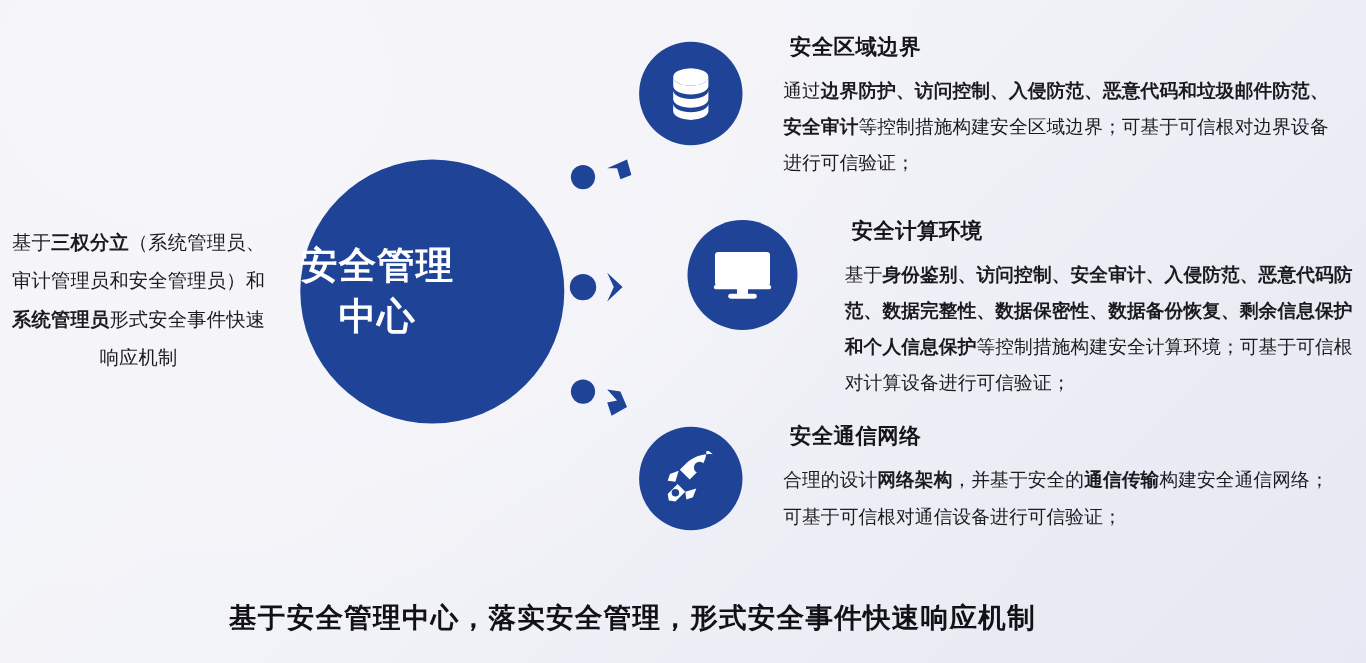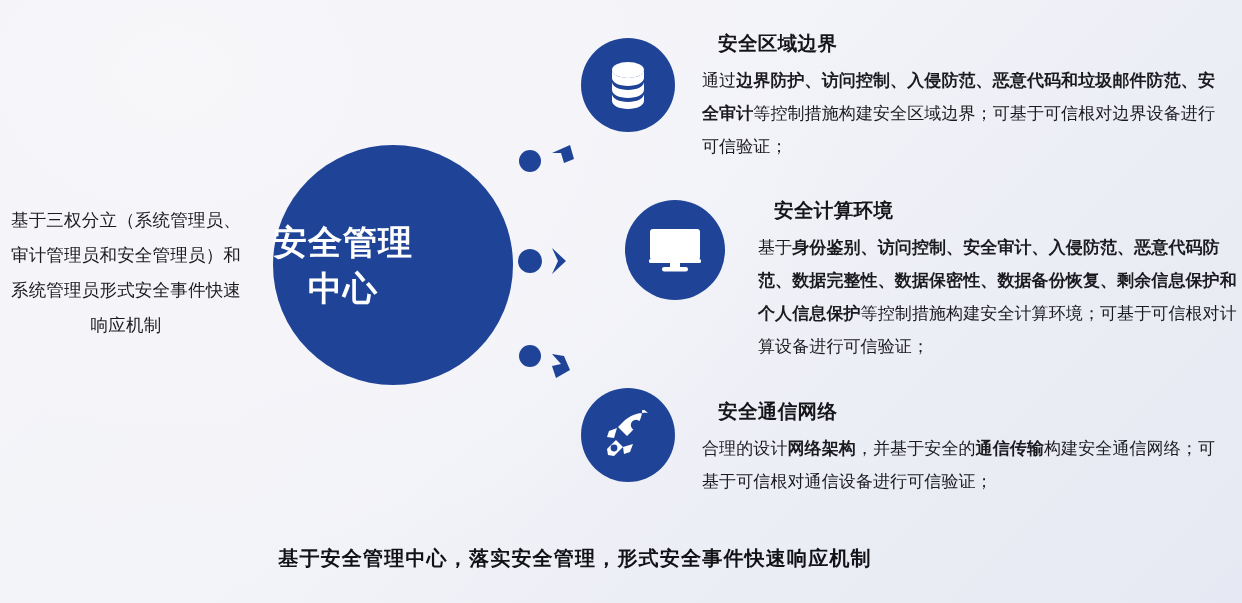--- a/index.html
+++ b/index.html
@@ -29,21 +29,21 @@
     position: absolute;
     left: 8px;
     top: 203px;
     width: 236px;
     text-align: center;
     font-size: 17.5px;
     line-height: 35px;
     color: #1b1b1f;
     letter-spacing: 0.2px;
   }
-  .left-note b { font-weight: 400; }
+  .left-note b { font-weight: 700; }
 
   
   .hub {
     position: absolute;
     left: 273px;
     top: 145px;
     width: 240px;
     height: 240px;
     border-radius: 50%;
     background: #1f4497;
@@ -94,36 +94,36 @@
     color: #16161a;
     letter-spacing: 0.4px;
     margin: 0 0 8px 16px;
     line-height: 26px;
   }
   .block .body {
     font-size: 17px;
     line-height: 33px;
     color: #1b1b1f;
     letter-spacing: 0.1px;
-    margin: 0;
+    margin: 10px;
   }
   .block .body b { font-weight: 700; }
 
   .block.b1 { left: 702px; top: 30px;  width: 528px; }
   .block.b2 { left: 758px; top: 197px; width: 486px; }
-  .block.b3 { left: 702px; top: 398px; width: 528px; }
+  .block.b3 { left: 702px; top: 384px; width: 528px; }
 
   
   .caption {
     position: absolute;
     left: 0;
     top: 545px;
     width: 1150px;
     text-align: center;
-    font-size: 20px;
+    font-size: 25px;
     font-weight: 700;
     color: #121216;
     letter-spacing: 1.2px;
   }
 </style>
 </head>
 <body>
 
 <div id="stage">
 

